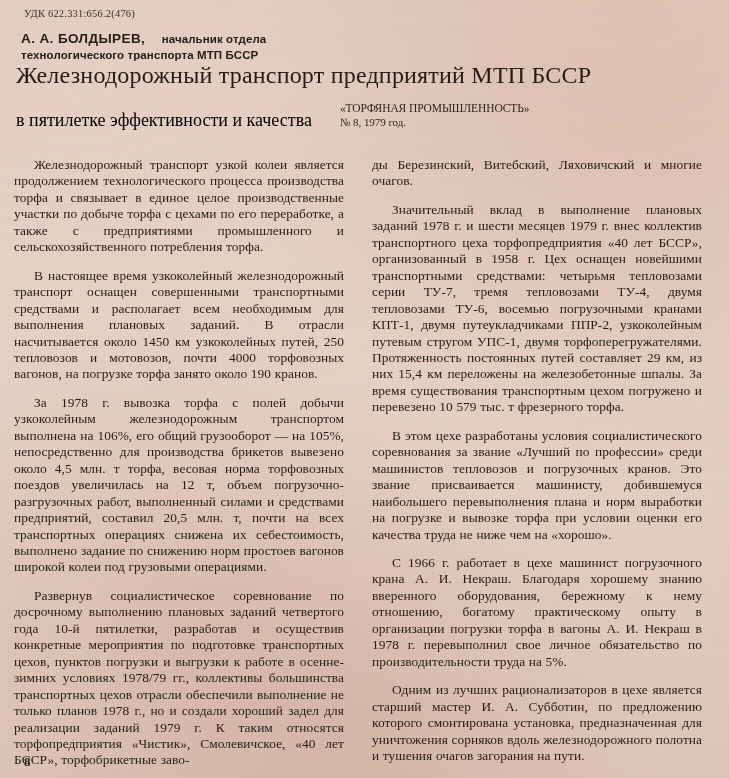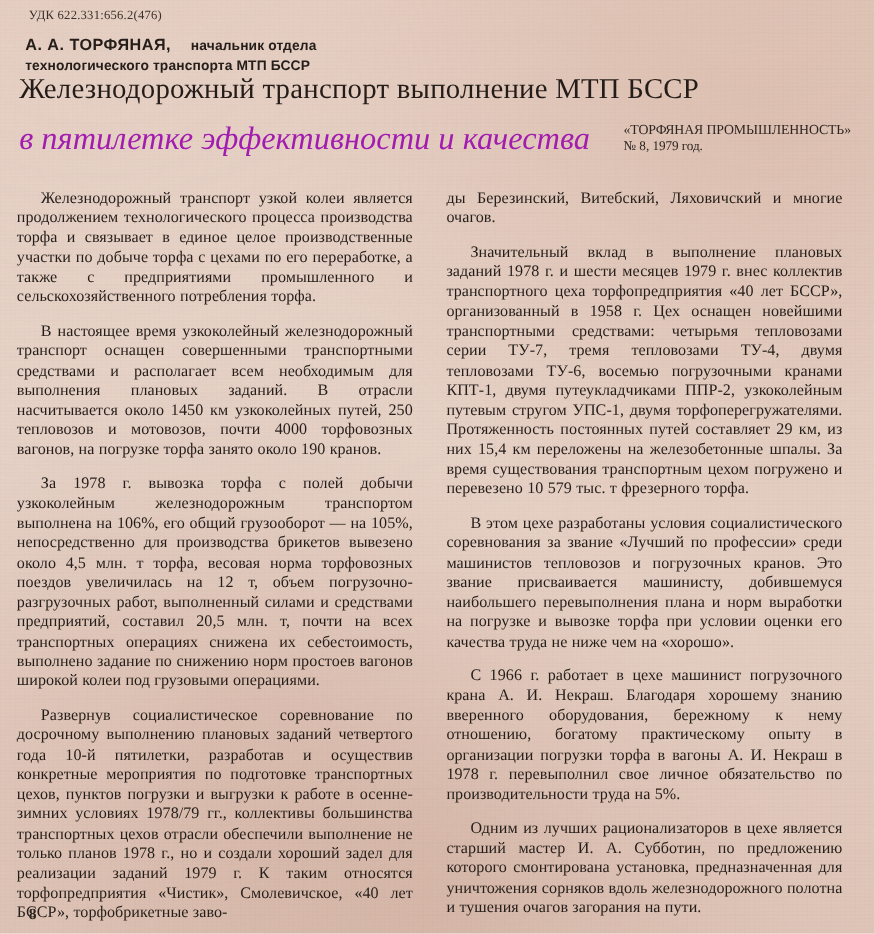--- a/index.html
+++ b/index.html
@@ -97,25 +97,24 @@
     letter-spacing: 0.2px;
     white-space: nowrap;
   }
   .title-row-2 {
     display: flex;
     align-items: flex-end;
     margin-top: 13px;
   }
   .title-line-2 {
     font-family: "Liberation Serif", "DejaVu Serif", serif;
-    font-size: 27px;
+    font-size: 18px;
     line-height: 1.1;
-    color: #a21caf;
+    color: #000000;
     white-space: nowrap;
-    font-style: italic;
   }
   .journal-ref {
     margin-left: 28px;
     padding-bottom: 1px;
     font-family: "Liberation Serif", "DejaVu Serif", serif;
     color: #2e2622;
     line-height: 1.25;
   }
   .journal-ref .journal-name {
     display: block;
@@ -176,27 +175,27 @@
 <body>
 
 <div class="paper-grain"></div>
 <div class="paper-speckle"></div>
 
 <div class="page">
 
   <div class="udk">УДК 622.331:656.2(476)</div>
 
   <div class="byline">
-    <span class="author-name">А. А. ТОРФЯНАЯ,</span>
+    <span class="author-name">А. А. БОЛДЫРЕВ,</span>
     <span class="author-role">начальник отдела</span>
     <span class="byline-line2">технологического транспорта МТП БССР</span>
   </div>
 
   <div class="title-block">
-    <div class="title-line-1">Железнодорожный транспорт выполнение  МТП БССР</div>
+    <div class="title-line-1">Железнодорожный транспорт предприятий  МТП БССР</div>
     <div class="title-row-2">
       <div class="title-line-2">в пятилетке эффективности и качества</div>
       <div class="journal-ref">
         <span class="journal-name">«ТОРФЯНАЯ ПРОМЫШЛЕННОСТЬ»</span>
         <span class="journal-issue">№ 8, 1979 год.</span>
       </div>
     </div>
   </div>
 
   <div class="columns">

